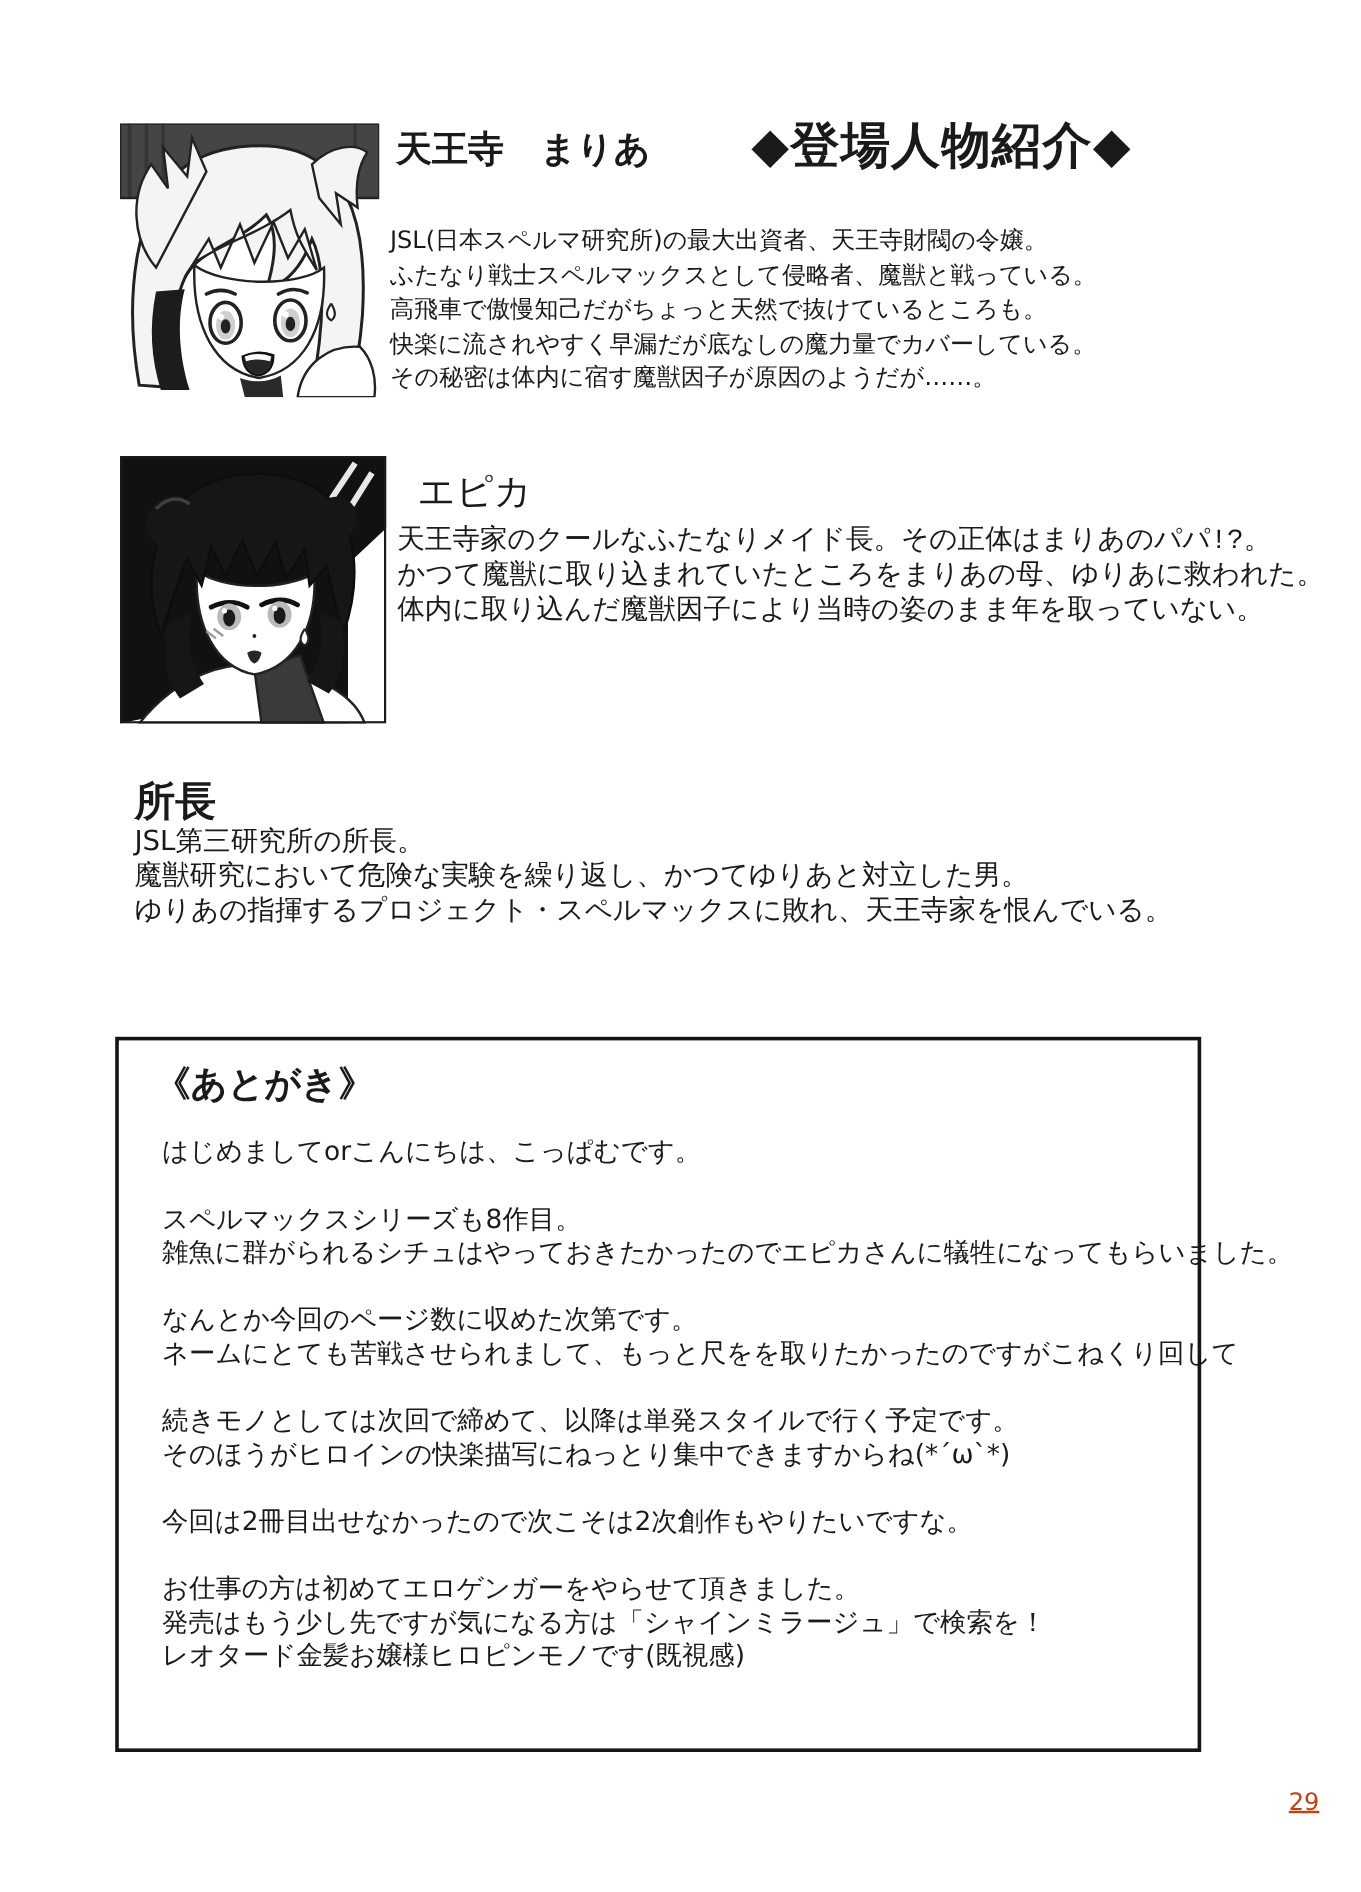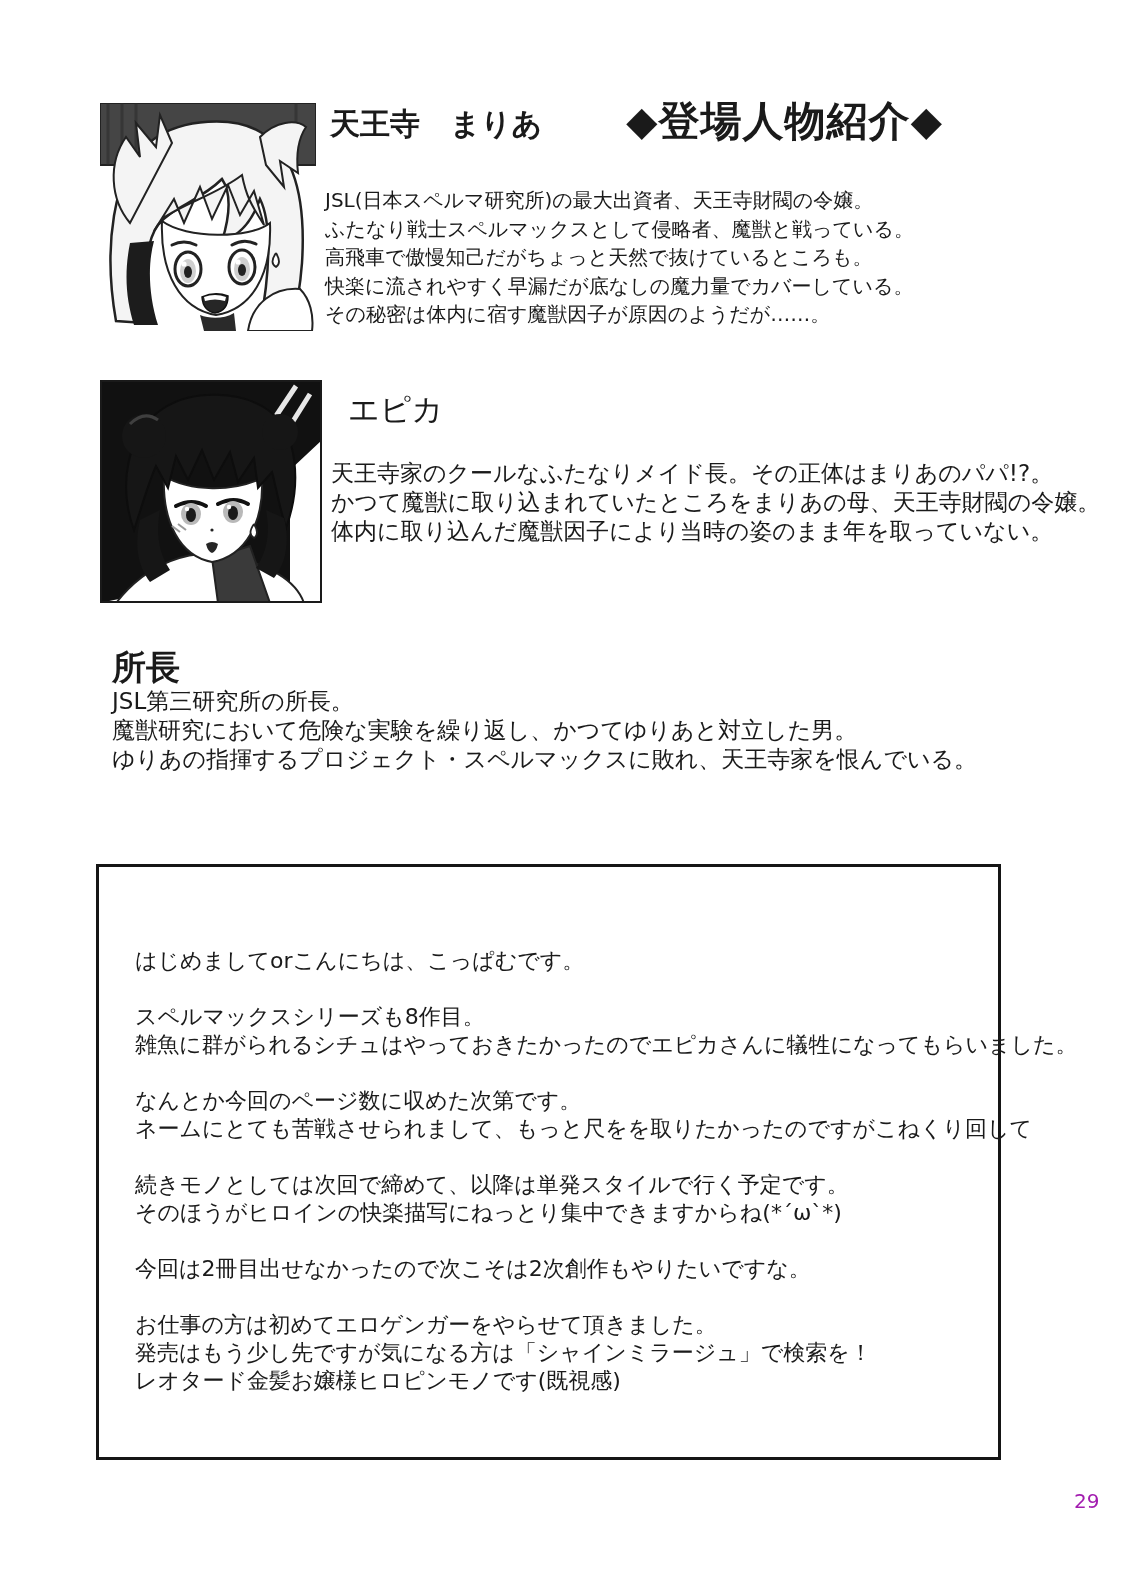--- a/index.html
+++ b/index.html
@@ -21,21 +21,21 @@
   }
 
   
   .char1-img  { left: 100px; top: 103px; width: 216px; height: 228px; }
   .char1-name { left: 330px; top: 104px; font-size: 30px; font-weight: 600; white-space: nowrap; }
   .char1-desc { left: 325px; top: 186px; font-size: 20px; line-height: 28.5px; white-space: nowrap; }
 
   
   .char2-img  { left: 100px; top: 380px; width: 222px; height: 223px; }
   .char2-name { left: 348px; top: 389px; font-size: 31px; font-weight: 400; white-space: nowrap; }
-  .char2-desc { left: 331px; top: 459px; font-size: 23px; line-height: 29px; white-space: nowrap; }
+  .char2-desc { left: 331px; top: 437px; font-size: 23px; line-height: 29px; white-space: nowrap; font-family: Liberation Mono, monospace; }
 
   
   .char3-name { left: 112px; top: 645px; font-size: 34px; font-weight: 600; white-space: nowrap; }
   .char3-desc { left: 112px; top: 687px; font-size: 23px; line-height: 29px; white-space: nowrap; }
 
   
   .afterword-box {
     left: 96px; top: 864px;
     width: 899px; height: 590px;
     border: 3px solid #151515;
@@ -44,21 +44,21 @@
   .aw-heading {
     position: absolute; left: 30px; top: 16px;
     font-size: 30px; font-weight: 700; white-space: nowrap;
   }
   .aw-body {
     position: absolute; left: 36px; top: 80px;
     font-size: 22px; line-height: 28px; white-space: nowrap;
   }
   .aw-body p { margin: 0 0 28px 0; }
 
-  .page-number { left: 1074px; top: 1489px; font-size: 20px; color:#a21caf; }
+  .page-number { left: 1074px; top: 1489px; font-size: 20px; color:#c2410c;text-decoration:underline; }
 
   figure { margin: 0; }
   svg { display: block; width: 100%; height: 100%; }
 </style>
 </head>
 <body>
 
 <div id="page">
 
   <div class="abs page-title">◆登場人物紹介◆</div>
@@ -167,32 +167,33 @@
       </g>
 
       <path d="M154,144 q6,10 0,14 q-7,-4 0,-14" fill="#fff" stroke="#222" stroke-width="1.8"></path>
 
       <rect x="1" y="1" width="220" height="221" fill="none" stroke="#1a1a1a" stroke-width="2"></rect>
     </svg>
   </figure>
   <div class="abs char2-name">エピカ</div>
   <div class="abs char2-desc">
     <div>天王寺家のクールなふたなりメイド長。その正体はまりあのパパ!?。</div>
-    <div>かつて魔獣に取り込まれていたところをまりあの母、天王寺財閥の令嬢。</div>
+    <div>かつて魔獣に取り込まれていたところをまりあの母、ゆりあに救われた。</div>
     <div>体内に取り込んだ魔獣因子により当時の姿のまま年を取っていない。</div>
   </div>
 
   <div class="abs char3-name">所長</div>
   <div class="abs char3-desc">
     <div>JSL第三研究所の所長。</div>
     <div>魔獣研究において危険な実験を繰り返し、かつてゆりあと対立した男。</div>
     <div>ゆりあの指揮するプロジェクト・スペルマックスに敗れ、天王寺家を恨んでいる。</div>
   </div>
 
   <div class="abs afterword-box">
+    <div class="aw-heading">《あとがき》</div>
     <div class="aw-body">
       <p>
         <span style="display:block">はじめましてorこんにちは、こっぱむです。</span>
       </p>
       <p>
         <span style="display:block">スペルマックスシリーズも8作目。</span>
         <span style="display:block">雑魚に群がられるシチュはやっておきたかったのでエピカさんに犠牲になってもらいました。</span>
       </p>
       <p>
         <span style="display:block">なんとか今回のページ数に収めた次第です。</span>

